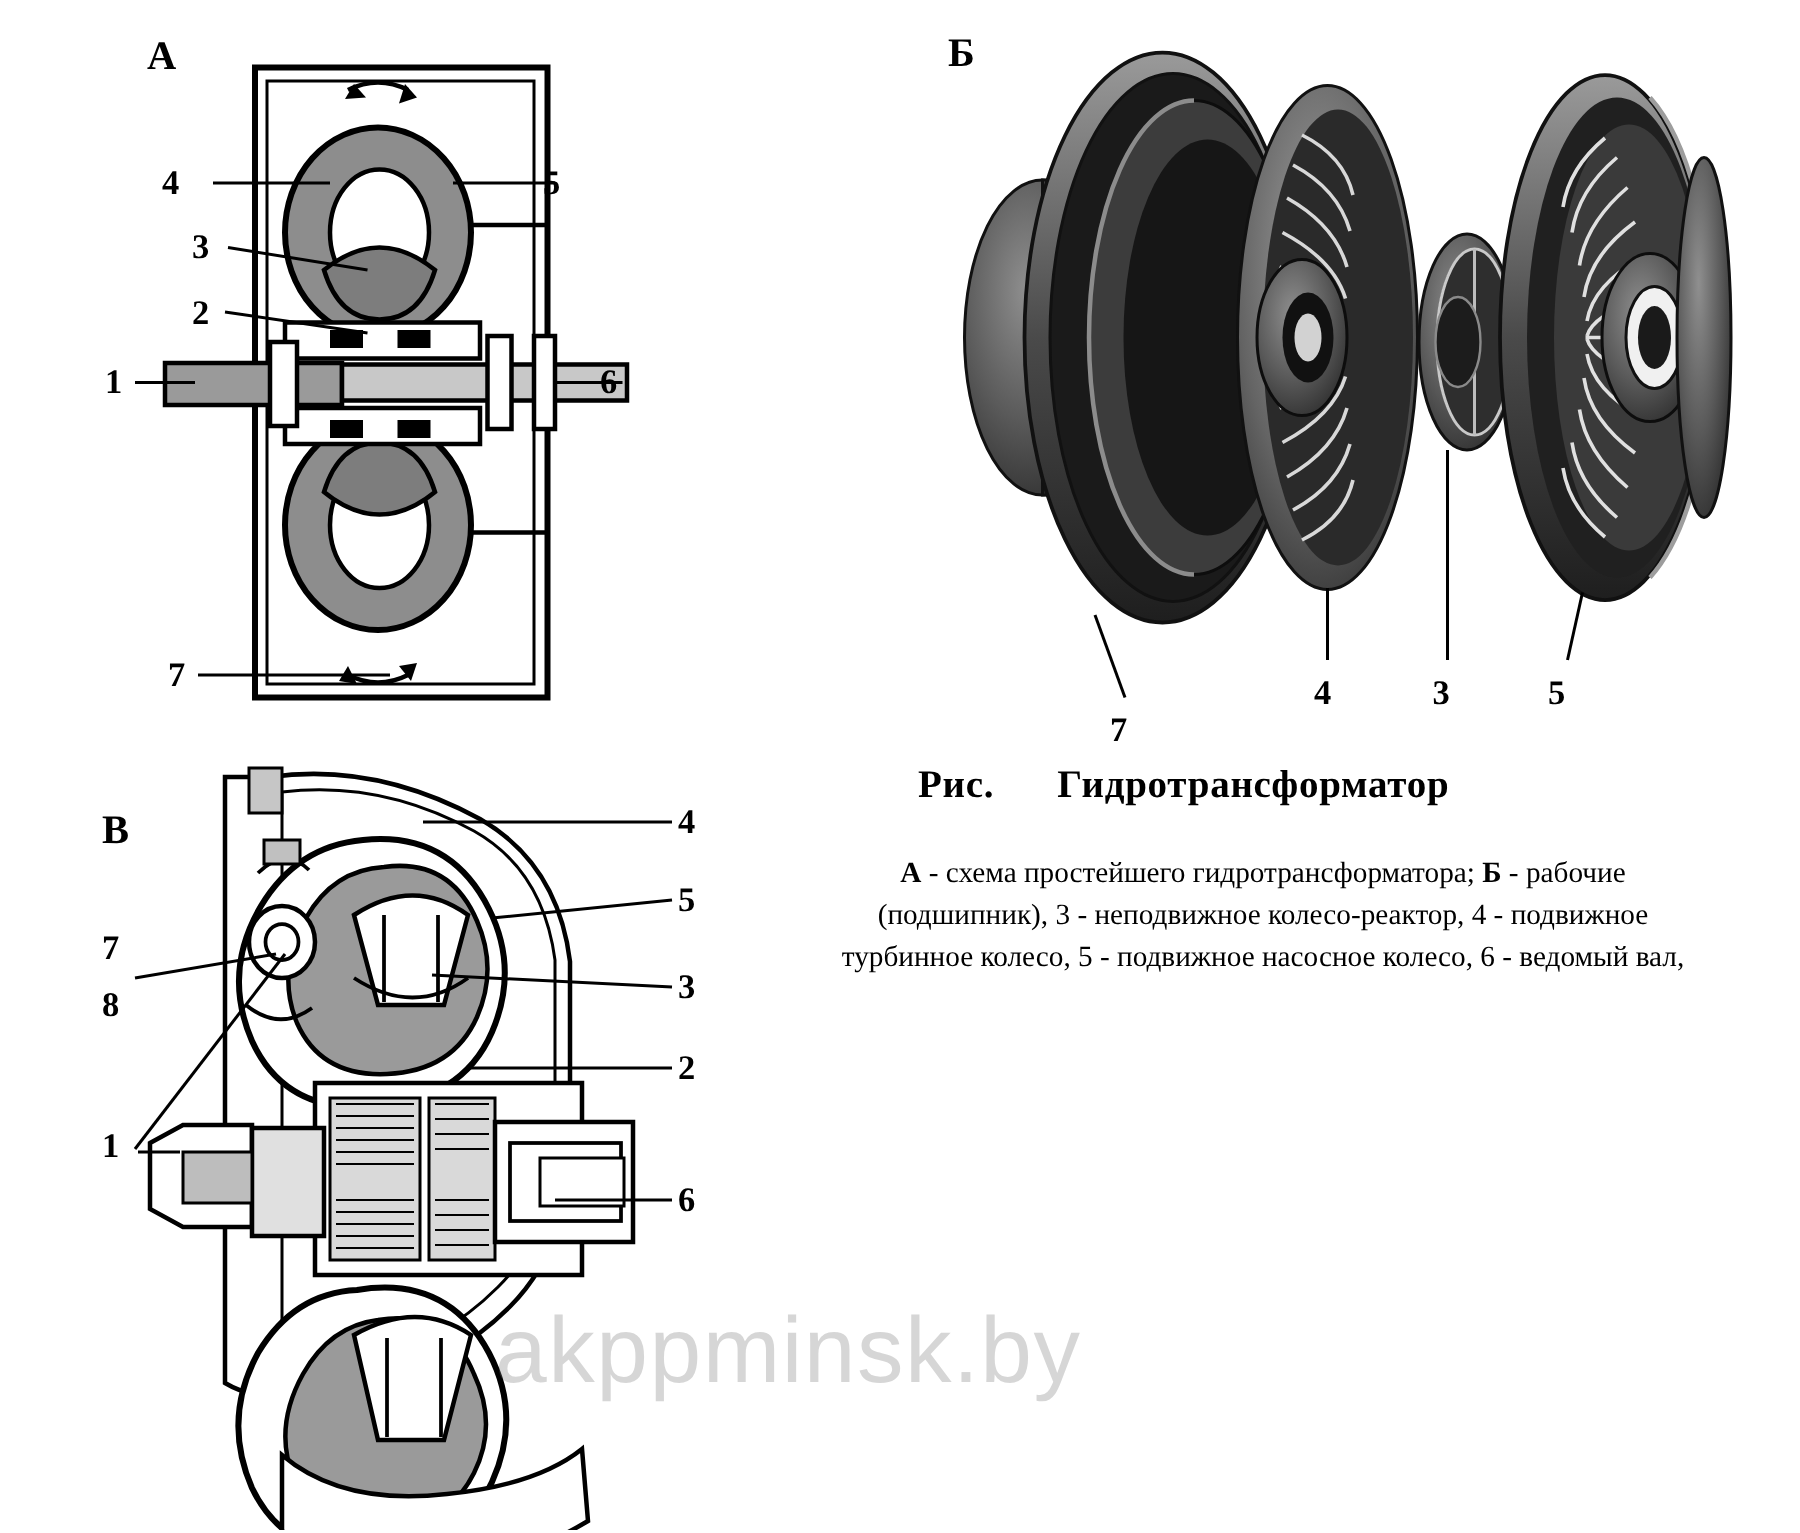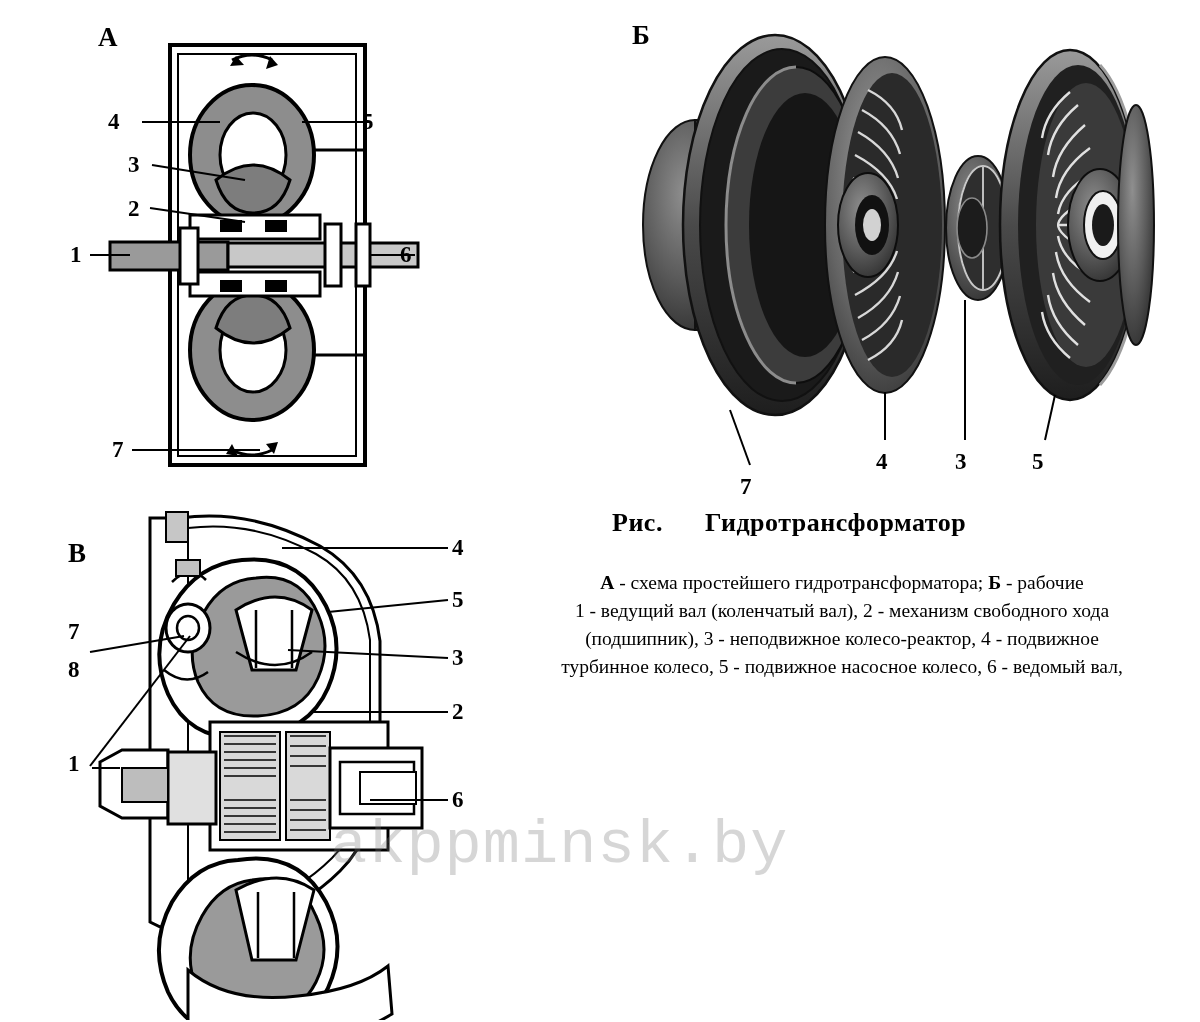--- a/index.html
+++ b/index.html
@@ -57,23 +57,23 @@
     font-family: "Liberation Serif", serif;
     text-align: center;
   }
   #legend p { margin: 0 0 2px 0; }
   #legend b { font-weight: bold; }
 
   
   #watermark {
     position: absolute;
     left: 330px;
-    top: 810px;
+    top: 865px;
     font-size: 62px;
-    font-family: Liberation Mono, monospace;
+    font-family: Liberation Sans, sans-serif;
     color: rgba(120,120,120,0.30);
     letter-spacing: 1px;
     user-select: none;
   }
 
   
   #panelA { position: absolute; left: 70px; top: 10px; width: 400px; height: 470px; }
   #panelB { position: absolute; left: 600px; top: 10px; width: 590px; height: 500px; }
   #panelV { position: absolute; left: 60px; top: 500px; width: 440px; height: 520px; }
 
@@ -259,21 +259,20 @@
   </div>
 
   <div id="caption">
     <span class="cap-word">Рис.</span><span>Гидротрансформатор</span>
   </div>
 
   <div id="legend">
     <p>
       <b>А</b><span> - схема простейшего гидротрансформатора; </span><b>Б</b><span> - рабочие</span>
     </p>
-    <p>1 - ведущий вал (коленчатый вал), 2 - механизм свободного хода</p>
     <p>(подшипник), 3 - неподвижное колесо-реактор, 4 - подвижное</p>
     <p>турбинное колесо, 5 - подвижное насосное колесо, 6 - ведомый вал,</p>
   </div>
 
   <div id="panelV">
     <span class="panel-letter" style="left:8px; top:38px;">В</span>
 
     <svg width="440" height="520" viewBox="0 0 440 520">
 
       <path d="M120 18 q70 -10 140 28 q52 30 60 95 v120 q0 70 -40 110 q-40 40 -100 55 q-60 14 -90 -4 V18 z" fill="#ffffff" stroke="#000" stroke-width="3"></path>

